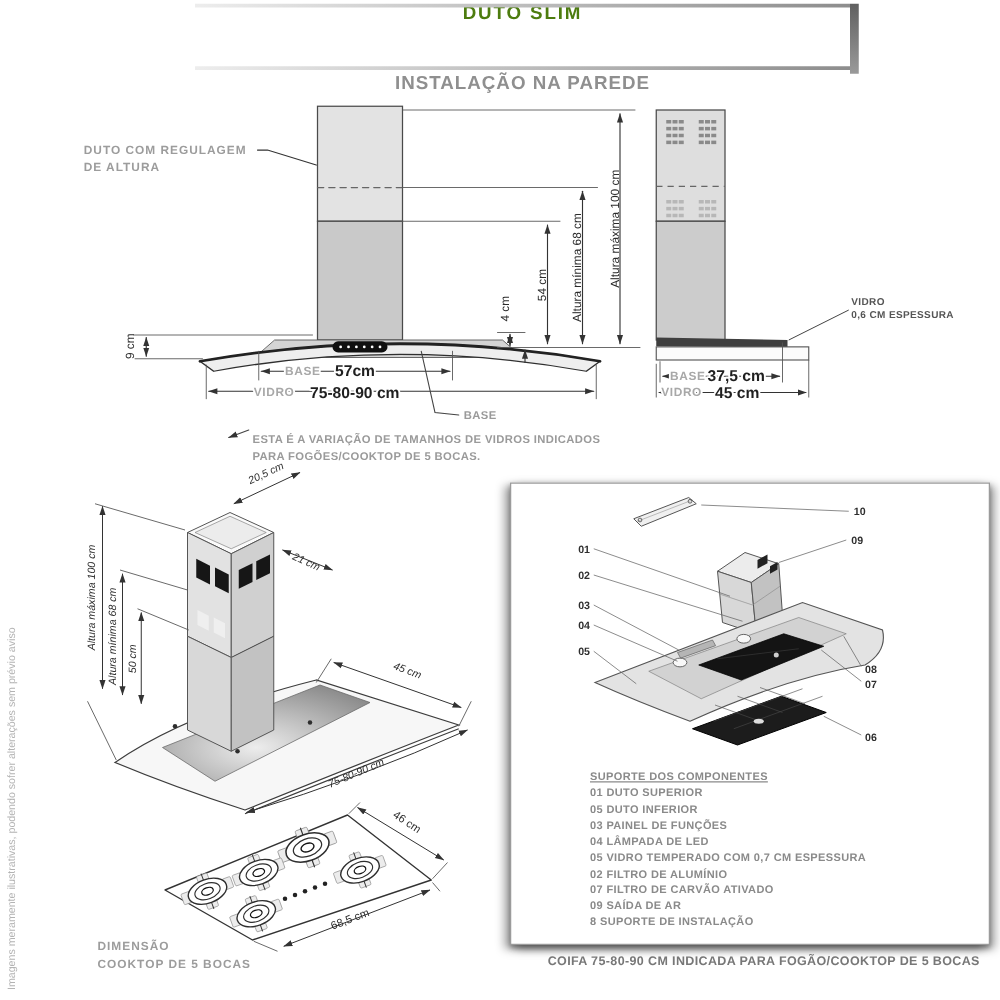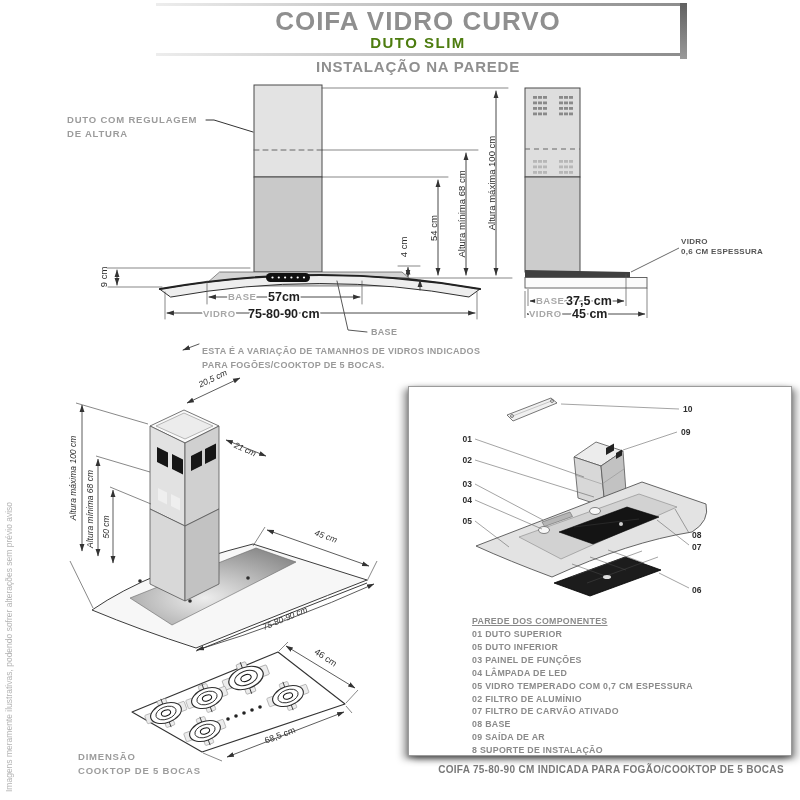--- a/index.html
+++ b/index.html
@@ -37,21 +37,20 @@
   .legend{position:absolute;left:63px;top:228px;}
   .legend-title{font-size:8.8px;font-weight:bold;color:#8a8a8a;letter-spacing:.3px;text-decoration:underline;line-height:13px;}
   .legend-item{font-size:8.8px;font-weight:bold;color:#8a8a8a;letter-spacing:.3px;line-height:12.9px;white-space:nowrap;}
   .footer-note{position:absolute;left:416px;top:764px;width:390px;text-align:center;font-size:10px;font-weight:bold;color:#777;letter-spacing:.3px;}
 </style>
 </head>
 <body>
 
 <div class="title-box">
   <div class="edge-top"></div>
-  <div class="main-title">COIFA VIDRO CURVO</div>
   <div class="sub-title">DUTO SLIM</div>
   <div class="edge-bottom"></div>
   <div class="edge-right"></div>
 </div>
 <div class="section-title">INSTALAÇÃO NA PAREDE</div>
 
 <div class="disclaimer">Imagens meramente ilustrativas, podendo sofrer alterações sem prévio aviso</div>
 
 <svg class="abs" style="left:0;top:0" width="800" height="800" viewBox="0 0 800 800">
   <defs>
@@ -336,27 +335,26 @@
     <text class="callout" text-anchor="end" x="63" y="100">03</text>
     <text class="callout" text-anchor="end" x="63" y="116">04</text>
     <text class="callout" text-anchor="end" x="63" y="137">05</text>
     <text class="callout" x="274" y="25">10</text>
     <text class="callout" x="272" y="48">09</text>
     <text class="callout" x="283" y="151">08</text>
     <text class="callout" x="283" y="163">07</text>
     <text class="callout" x="283" y="206">06</text>
   </svg>
   <div class="legend">
-    <div class="legend-title">PAREDE DOS COMPONENTES</div>
+    <div class="legend-title">SUPORTE DOS COMPONENTES</div>
     <div class="legend-item">01 DUTO SUPERIOR</div>
     <div class="legend-item">05 DUTO INFERIOR</div>
     <div class="legend-item">03 PAINEL DE FUNÇÕES</div>
     <div class="legend-item">04 LÂMPADA DE LED</div>
     <div class="legend-item">05 VIDRO TEMPERADO COM 0,7 CM ESPESSURA</div>
     <div class="legend-item">02 FILTRO DE ALUMÍNIO</div>
     <div class="legend-item">07 FILTRO DE CARVÃO ATIVADO</div>
-    <div class="legend-item">08 BASE</div>
     <div class="legend-item">09 SAÍDA DE AR</div>
     <div class="legend-item">8 SUPORTE DE INSTALAÇÃO</div>
   </div>
 </div>
 
 <div class="footer-note">COIFA 75-80-90 CM INDICADA PARA FOGÃO/COOKTOP DE 5 BOCAS</div>
 
 </body></html>

